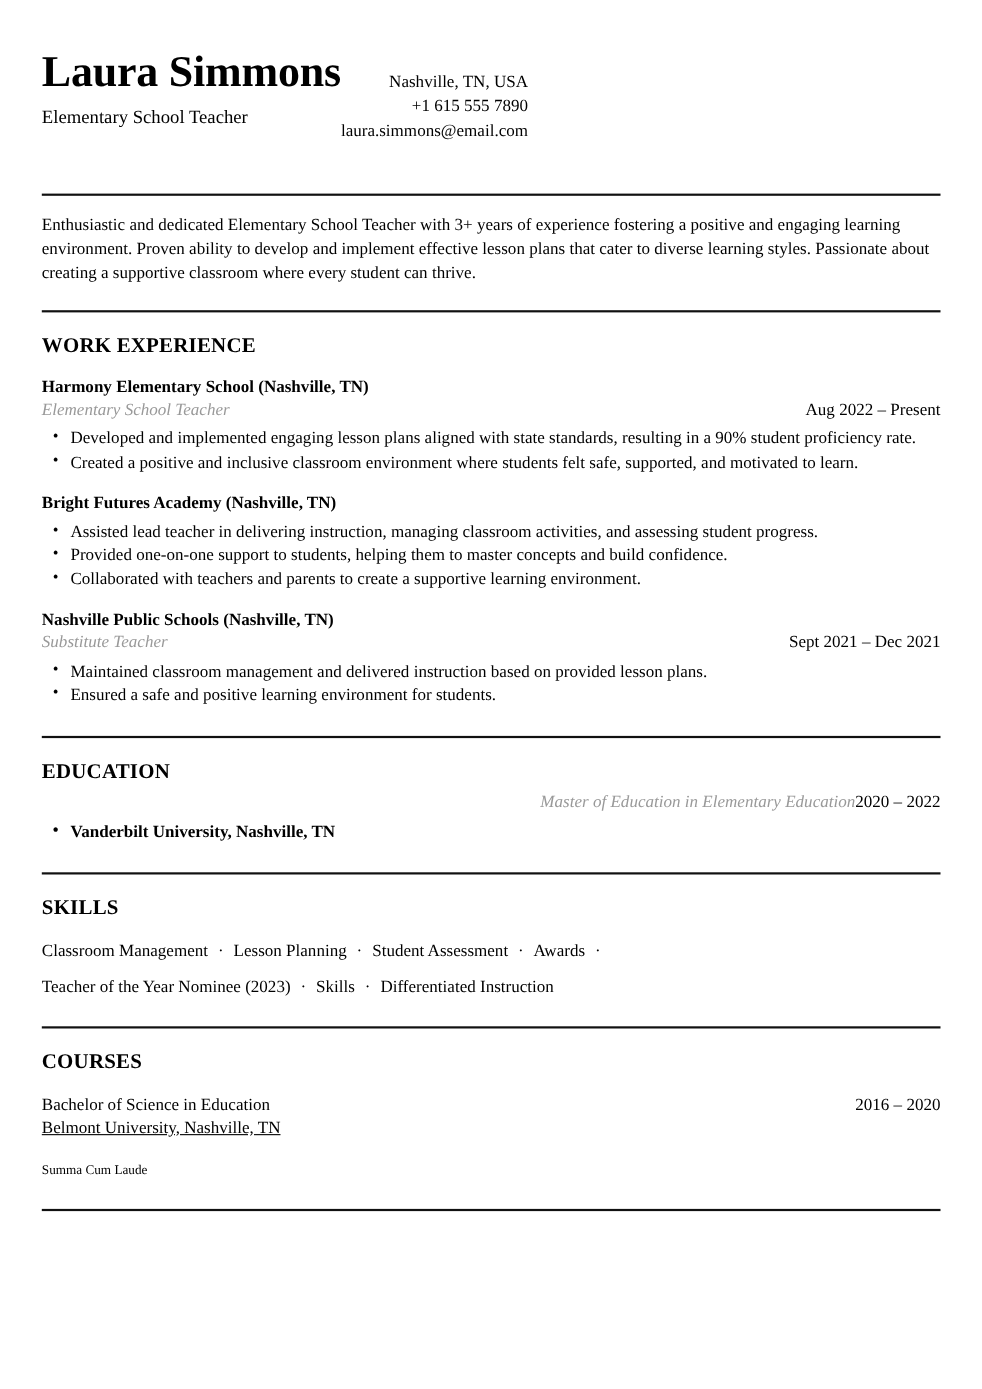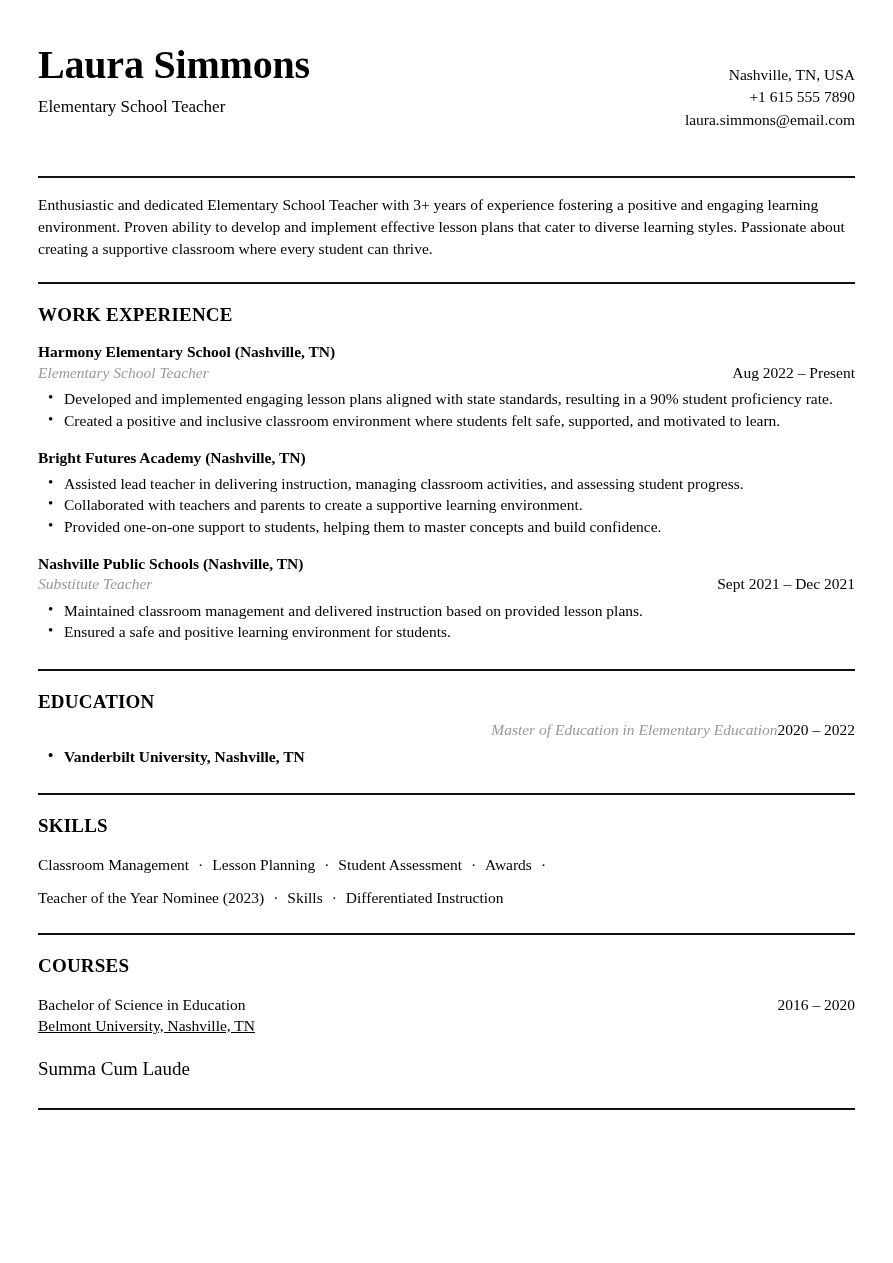--- a/index.html
+++ b/index.html
@@ -20,21 +20,21 @@
     height: 1263px;
     box-sizing: border-box;
     padding: 0 38px;
     background: #ffffff;
     overflow: hidden;
   }
 
   
   .header {
     display: flex;
-    justify-content: space-between;
+    justify-content: flex-start;
     align-items: flex-start;
     padding-top: 44px;
   }
   .header-left { max-width: 520px; }
   .name {
     font-size: 40px;
     font-weight: bold;
     line-height: 1.05;
     letter-spacing: -0.2px;
     margin: 0;
@@ -173,21 +173,21 @@
     gap: 12px;
   }
   .course-name { font-size: 15.5px; }
   .course-date { font-size: 15.5px; white-space: nowrap; }
   .course-school {
     font-size: 15.5px;
     line-height: 1.32;
     text-decoration: underline;
   }
   .course-note {
-    font-size: 19px;
+    font-size: 12px;
     line-height: 1.32;
     margin-top: 20px;
   }
 </style>
 </head>
 <body>
 
 <div class="page">
 
   <div class="header">
@@ -219,22 +219,22 @@
     <ul class="bullets">
       <li>Developed and implemented engaging lesson plans aligned with state standards, resulting in a 90% student proficiency rate.</li>
       <li>Created a positive and inclusive classroom environment where students felt safe, supported, and motivated to learn.</li>
     </ul>
   </div>
 
   <div class="entry">
     <div class="entry-org">Bright Futures Academy (Nashville, TN)</div>
     <ul class="bullets">
       <li>Assisted lead teacher in delivering instruction, managing classroom activities, and assessing student progress.</li>
+      <li>Provided one-on-one support to students, helping them to master concepts and build confidence.</li>
       <li>Collaborated with teachers and parents to create a supportive learning environment.</li>
-      <li>Provided one-on-one support to students, helping them to master concepts and build confidence.</li>
     </ul>
   </div>
 
   <div class="entry">
     <div class="entry-org">Nashville Public Schools (Nashville, TN)</div>
     <div class="entry-line">
       <span class="entry-title">Substitute Teacher</span>
       <span class="entry-date">Sept 2021 – Dec 2021</span>
     </div>
     <ul class="bullets">

